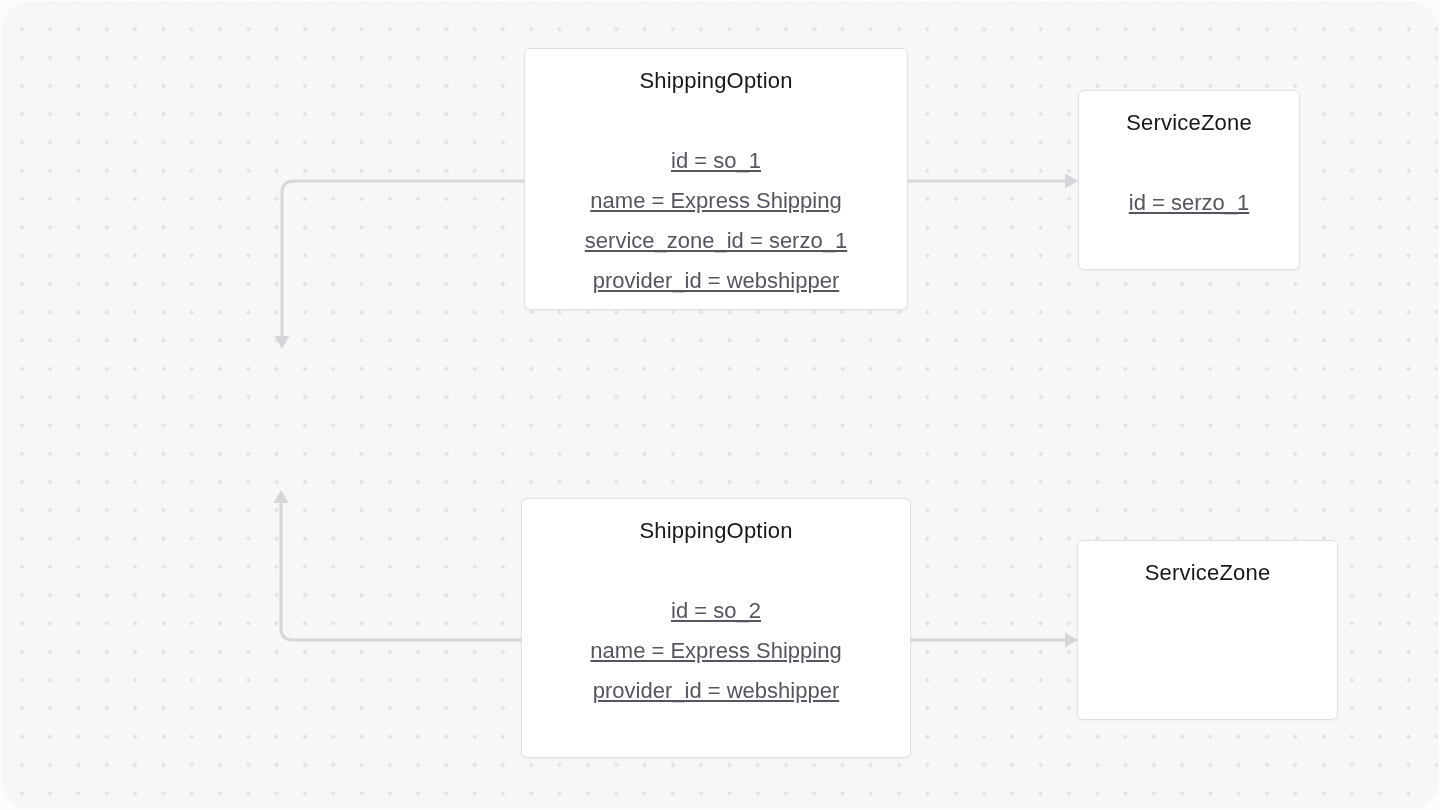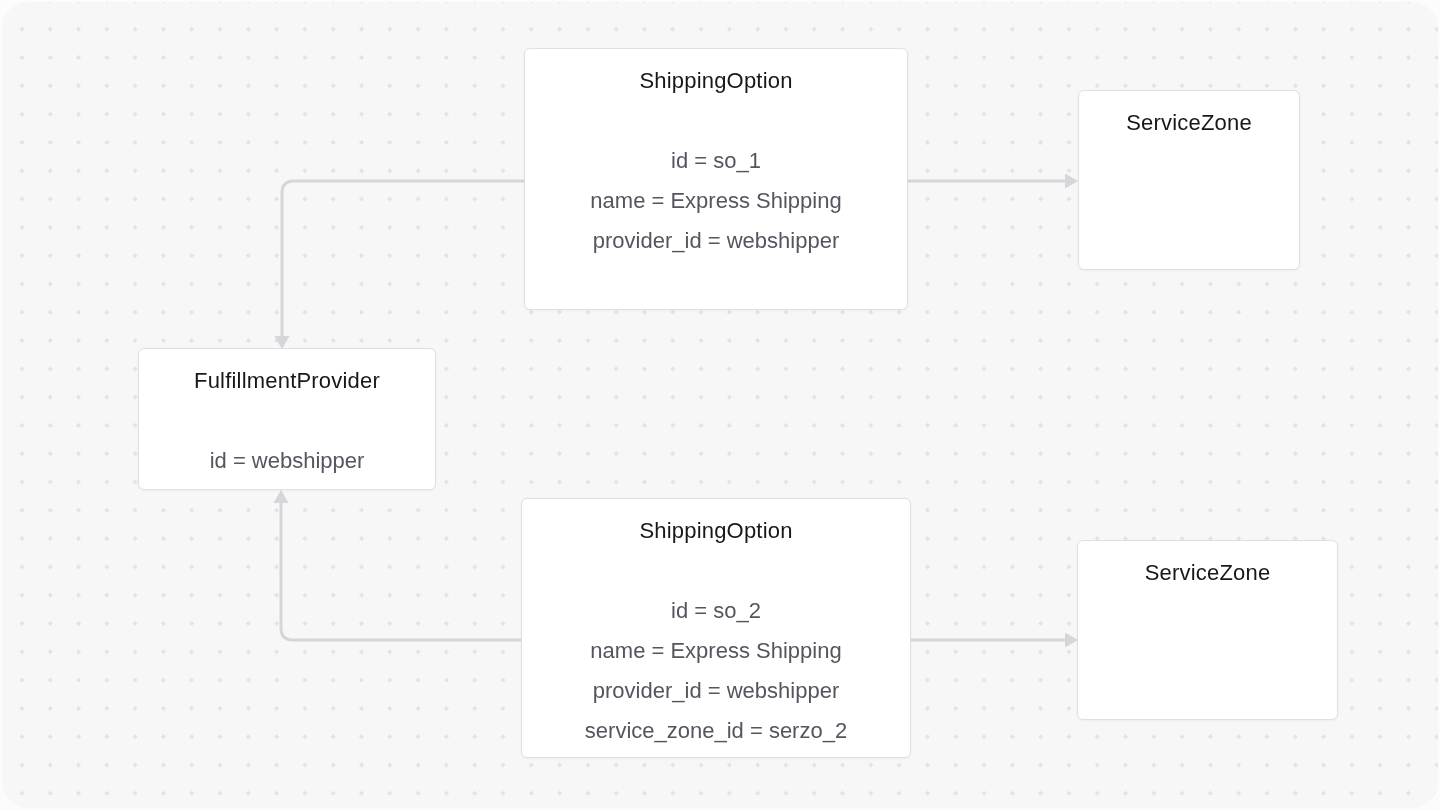--- a/index.html
+++ b/index.html
@@ -56,20 +56,21 @@
     color: var(--title-text);
     font-weight: 500;
     letter-spacing: 0.2px;
     white-space: pre;
   }
   .node-spacer { height: 40px; }
   .node-field {
     height: 40px; line-height: 40px;
     color: var(--field-text);
     white-space: pre;
+    text-decoration: underline;
   }
   #node-shipping-option-1 { left: 524px;  top: 48px;  width: 384px; height: 262px; }
   #node-service-zone-1    { left: 1078px; top: 90px;  width: 222px; height: 180px; }
   #node-fulfillment-provider { left: 138px; top: 348px; width: 298px; height: 142px; }
   #node-shipping-option-2 { left: 521px;  top: 498px; width: 390px; height: 260px; }
   #node-service-zone-2    { left: 1077px; top: 540px; width: 261px; height: 180px; }
 </style>
 </head>
 <body>
 
@@ -97,40 +98,36 @@
       <path d="M911 640 H1065"></path>
       <polygon points="1065,632.5 1065,647.5 1078,640"></polygon>
     </g>
   </svg>
 
   <div class="node" id="node-shipping-option-1">
     <div class="node-title">ShippingOption</div>
     <div class="node-spacer"></div>
     <div class="node-field">id = so_1</div>
     <div class="node-field">name = Express Shipping</div>
+    <div class="node-field">service_zone_id = serzo_1</div>
     <div class="node-field">provider_id = webshipper</div>
   </div>
 
   <div class="node" id="node-service-zone-1">
     <div class="node-title">ServiceZone</div>
     <div class="node-spacer"></div>
+    <div class="node-field">id = serzo_1</div>
   </div>
 
-  <div class="node" id="node-fulfillment-provider">
-    <div class="node-title">FulfillmentProvider</div>
-    <div class="node-spacer"></div>
-    <div class="node-field">id = webshipper</div>
-  </div>
 
   <div class="node" id="node-shipping-option-2">
     <div class="node-title">ShippingOption</div>
     <div class="node-spacer"></div>
     <div class="node-field">id = so_2</div>
     <div class="node-field">name = Express Shipping</div>
     <div class="node-field">provider_id = webshipper</div>
-    <div class="node-field">service_zone_id = serzo_2</div>
   </div>
 
   <div class="node" id="node-service-zone-2">
     <div class="node-title">ServiceZone</div>
     <div class="node-spacer"></div>
   </div>
 </div>
 
 </body></html>

